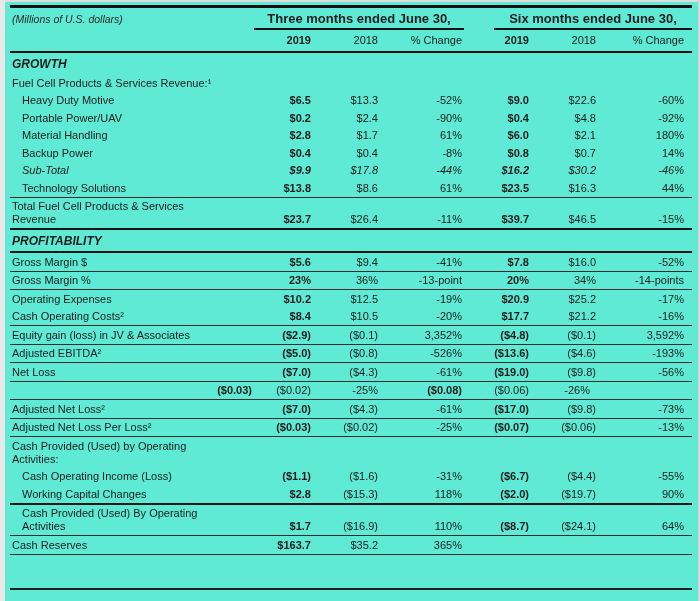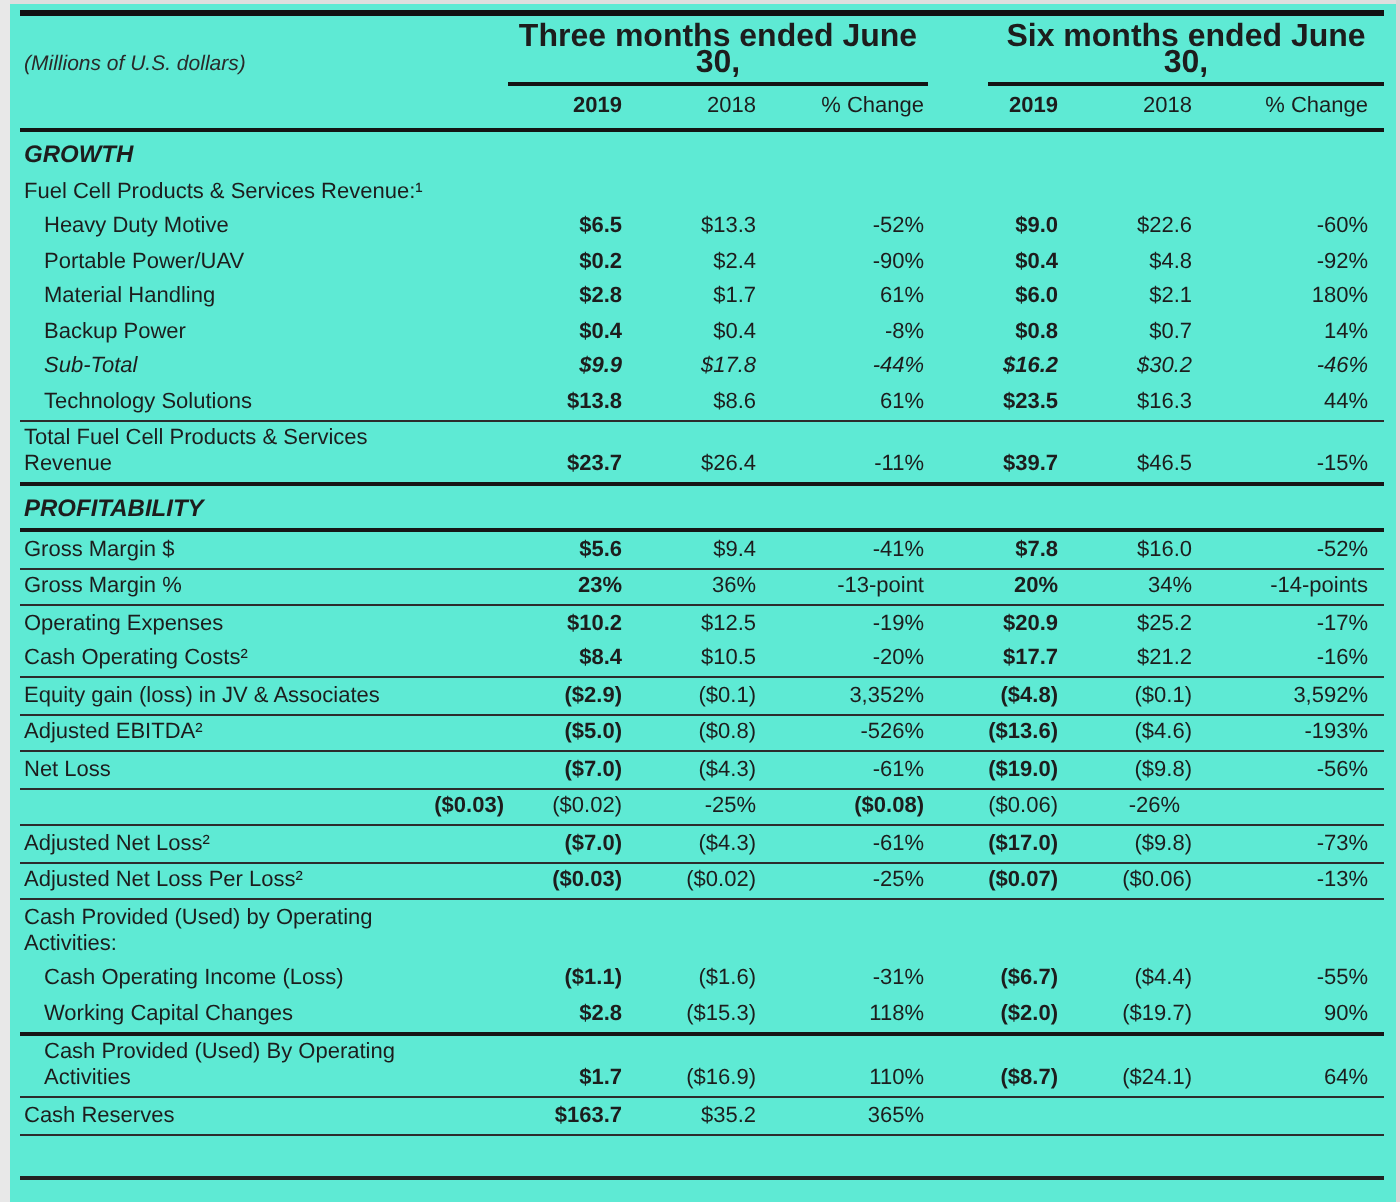--- a/index.html
+++ b/index.html
@@ -19,21 +19,21 @@
     position:absolute; left:10px; top:5px; width:682px;
     border-top:3px solid #121212;
     padding-top:2px;
     font-size:11px; line-height:13px;
   }
 
   
   .hdr-row1 { display:grid; grid-template-columns:244px 210px 228px; align-items:end; }
   .units { font-style:italic; font-size:10.5px; color:#2a2a2a; padding:3px 0 4px 2px; }
   .ghead {
-    font-weight:bold; font-size:16px; text-align:center;
+    font-weight:bold; font-size:13px; text-align:center;
     border-bottom:2px solid #141414; padding:2px 0 3px;
   }
   .ghead.g2 { margin-left:30px; }
 
   .row {
     display:grid;
     grid-template-columns:244px 59px 67px 84px 67px 67px 94px;
     align-items:end;
     padding:2.5px 0 2px;
   }

